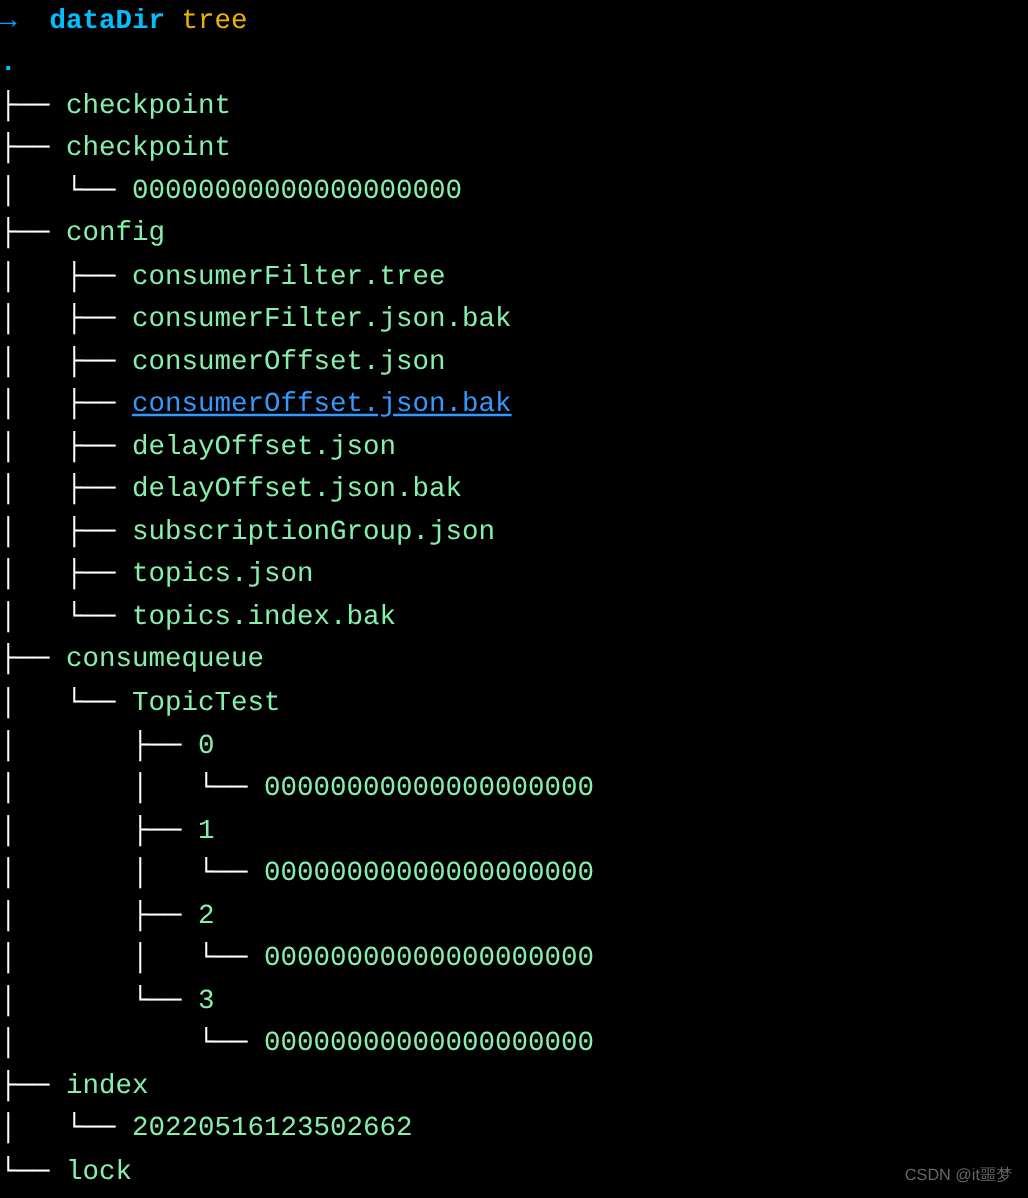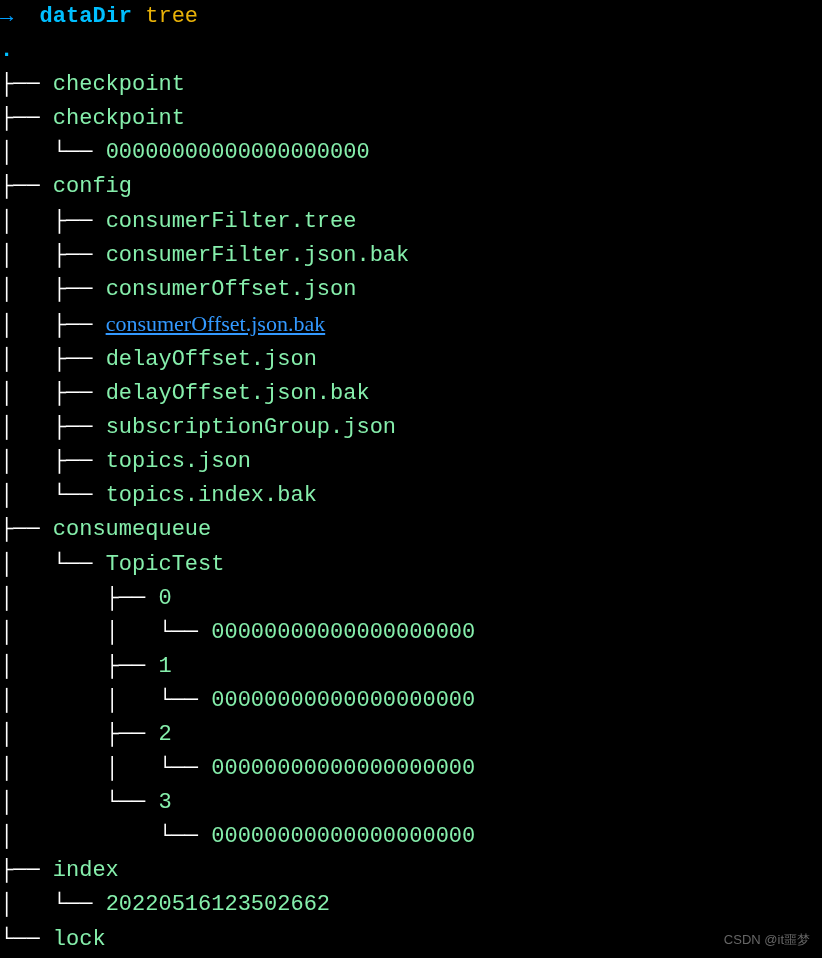--- a/index.html
+++ b/index.html
@@ -35,21 +35,20 @@
     }
     .tree-branch {
       color: #fff;
     }
     .file {
       color: #86efac;
     }
     .link {
       color: #3399ff;
       text-decoration: underline;
-      font-family: Liberation Serif, serif;
     }
     .dot {
       color: #00bfff;
       font-weight: bold;
     }
     .watermark {
       position: absolute;
       bottom: 8px;
       right: 12px;
       color: #666;

